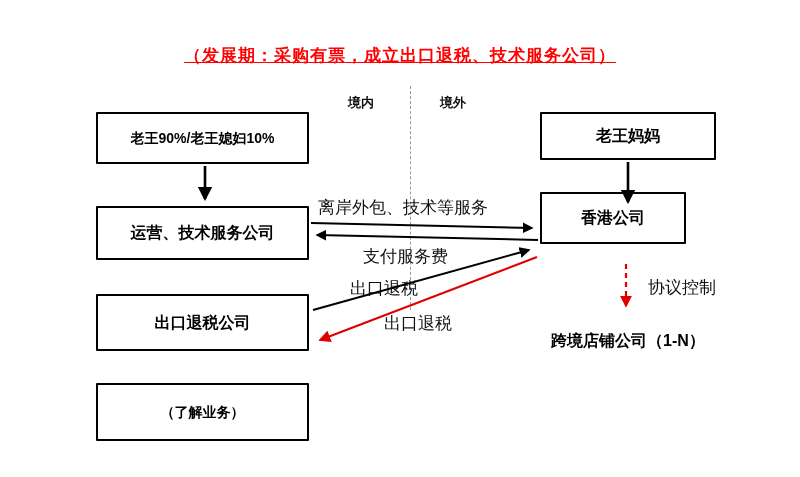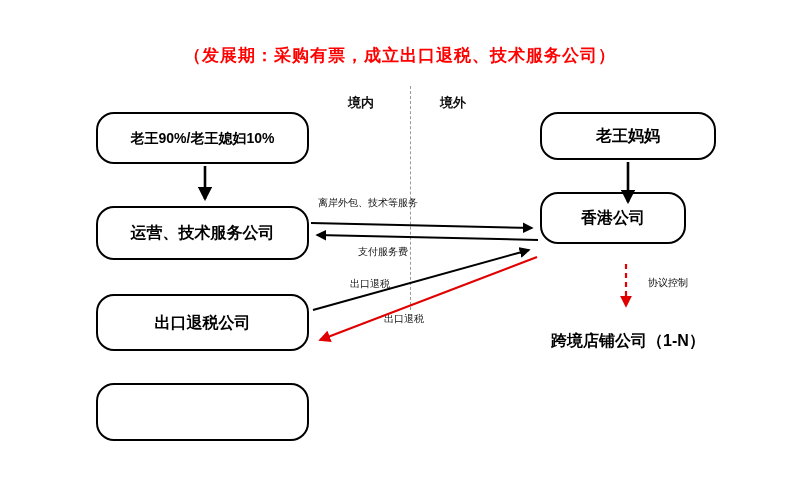--- a/index.html
+++ b/index.html
@@ -5,40 +5,41 @@
   html,body{margin:0;padding:0;}
   body{
     width:800px;height:477px;position:relative;background:#ffffff;
     font-family:"Liberation Sans","DejaVu Sans",sans-serif;
     color:#000;overflow:hidden;
   }
   .title{
     position:absolute;left:0;top:44px;width:800px;text-align:center;
     font-size:17px;font-weight:bold;color:var(--title_red,#ff0000);
     letter-spacing:1px;
+    text-decoration:underline;
   }
   .divider{
     position:absolute;left:410px;top:86px;height:224px;width:0;
     border-left:1.5px dashed #9a9a9a;
   }
   .region-label{
     position:absolute;font-size:13px;color:#111;font-weight:700;
   }
   .node{
-    position:absolute;border:2.5px solid #000;border-radius:18px;
+    position:absolute;border:2.5px solid #000;border-radius:1px;
     background:#fff;display:flex;flex-direction:column;align-items:center;
     justify-content:center;text-align:center;font-size:16px;font-weight:600;
     line-height:1.35;box-sizing:border-box;padding:2px 4px;
   }
   .node.small-text{font-size:14px;}
   .plain-node{
     position:absolute;font-size:16px;font-weight:600;text-align:center;
   }
   .edge-label{
-    position:absolute;font-size:10px;color:#111;font-weight:500;
+    position:absolute;font-size:17px;color:#111;text-align:center;font-weight:500;
     white-space:nowrap;
   }
   svg.arrows{
     position:absolute;left:0;top:0;width:800px;height:477px;
     pointer-events:none;
   }
 </style>
 </head>
 <body>
 
@@ -54,20 +55,21 @@
 
 <div class="node" style="left:96px;top:206px;width:213px;height:54px;">
   <span>运营、技术服务公司</span>
 </div>
 
 <div class="node" style="left:96px;top:294px;width:213px;height:57px;">
   <span>出口退税公司</span>
 </div>
 
 <div class="node small-text" style="left:96px;top:383px;width:213px;height:58px;">
+  <span>（了解业务）</span>
 </div>
 
 <div class="node" style="left:540px;top:112px;width:176px;height:48px;">
   <span>老王妈妈</span>
 </div>
 
 <div class="node" style="left:540px;top:192px;width:146px;height:52px;">
   <span>香港公司</span>
 </div>
 

